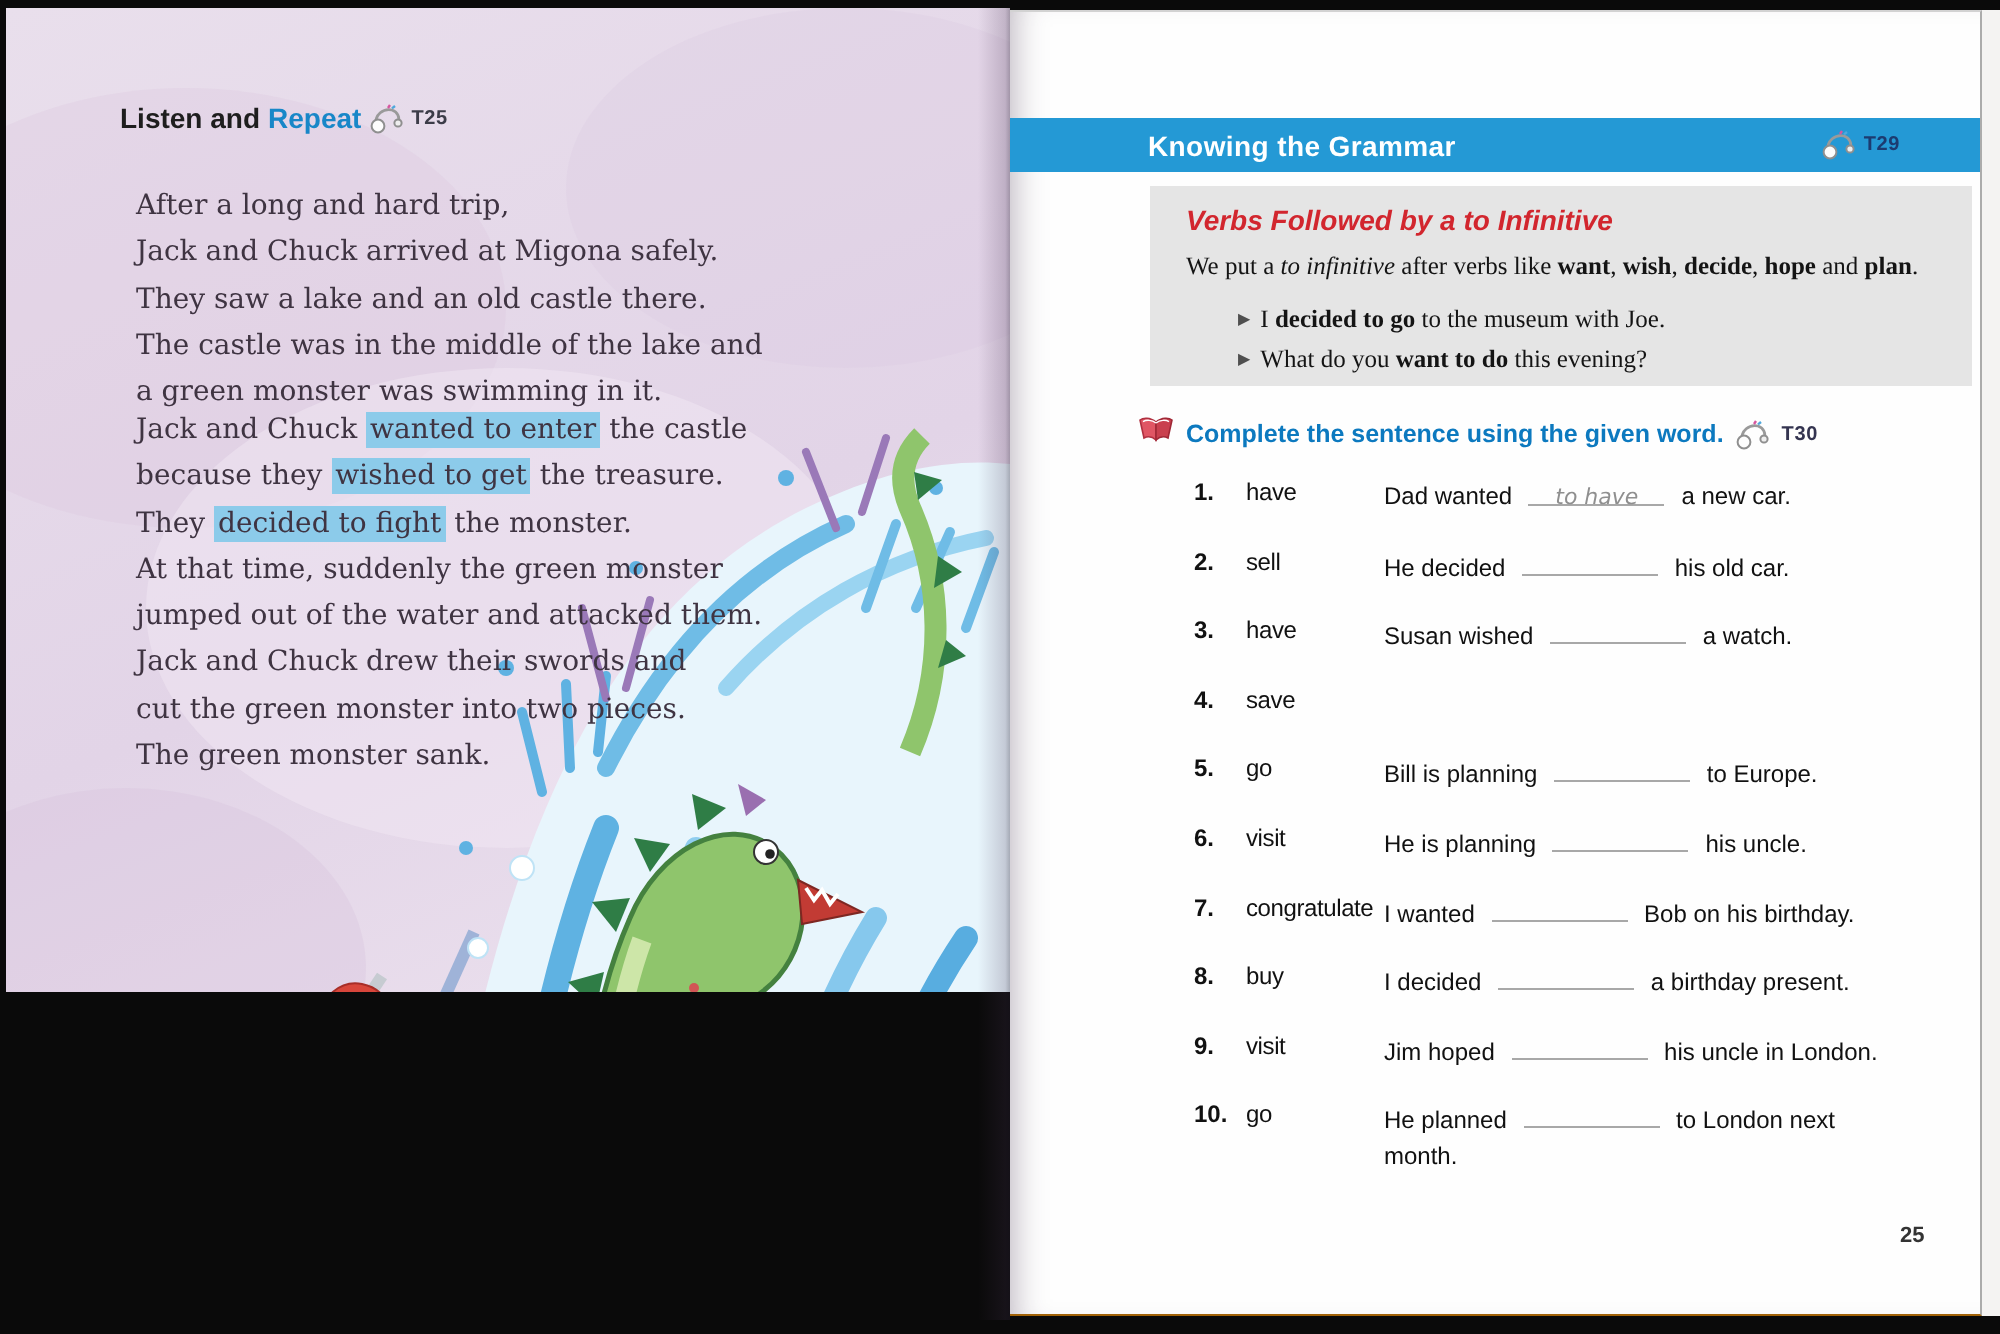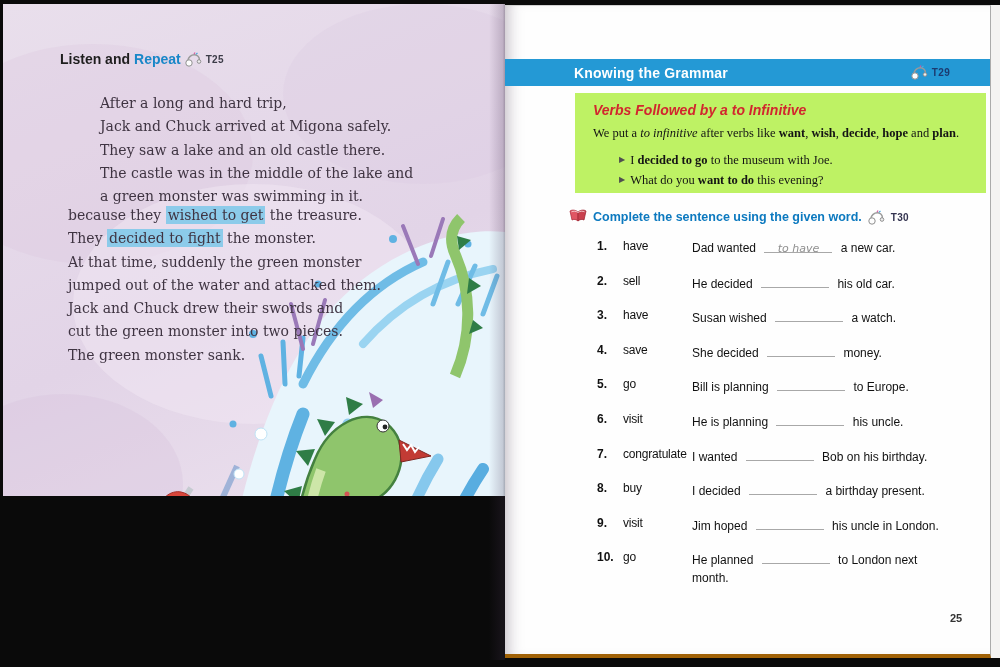--- a/index.html
+++ b/index.html
@@ -9,21 +9,21 @@
   }
   
   .left-page{position:absolute;left:3px;top:4px;width:502px;height:492px;overflow:hidden;background:#E6DBEA;}
   .illus{position:absolute;left:0;top:0;width:502px;height:656px;display:block;}
   .lr-head{position:absolute;left:57px;top:47px;display:flex;align-items:center;gap:4px;font-weight:bold;font-size:14px;}
   .lr-black{color:#1e1e1e;}
   .lr-blue{color:#1887C8;}
   .hp{display:inline-flex;align-items:center;}
   .track{font-size:10px;font-weight:bold;color:#3c3c48;letter-spacing:0.3px;}
   .story{position:absolute;left:65px;font-family:"DejaVu Serif",serif;font-size:14px;color:#3f3442;line-height:23.3px;white-space:nowrap;}
-  .p1{top:88px;margin-left:32px;}
+  .p1{top:88px;}
   .p2{top:200px;}
   .hl{background:#8CCBEA;padding:1px 2px;}
   .jp{position:absolute;left:59px;top:551px;display:flex;align-items:center;gap:3px;font-size:9px;color:#4a4a4a;white-space:nowrap;}
   .jp .track{font-size:8.5px;}
   .logo{position:absolute;left:297px;top:543px;background:rgba(214,214,214,0.82);border-radius:3px;padding:1px 8px 3px 8px;display:flex;align-items:baseline;gap:6px;white-space:nowrap;}
   .logo-lepton{font-size:13px;font-weight:bold;letter-spacing:0.5px;color:#2e2a28;}
   .logo-lepton span.orange{color:#F08300;}
   .logo-practice{font-size:17px;font-weight:bold;letter-spacing:0.5px;}
   .logo-practice span:nth-child(1){color:#A14FA8;}
   .logo-practice span:nth-child(2){color:#2FB6D9;}
@@ -33,27 +33,27 @@
   .logo-practice span:nth-child(6){color:#C8479F;}
   .logo-practice span:nth-child(7){color:#2FB6D9;}
   .logo-practice span:nth-child(8){color:#35B5D8;}
   .checkrow{position:absolute;left:42px;top:574px;width:402px;height:38px;background:rgba(202,202,202,0.8);display:flex;gap:4px;padding:3px;box-sizing:border-box;}
   .checkbox{flex:1;background:#fff;border:1px solid #b5b5b5;display:flex;align-items:center;justify-content:center;}
   .pnum{font-weight:bold;}
   .pnum-left{position:absolute;left:447px;top:588px;font-size:12px;color:#222;}
   
   .gutter{position:absolute;left:489px;top:4px;width:16px;height:656px;background:linear-gradient(to right,rgba(70,50,80,0) 0%,rgba(70,50,80,0.22) 85%,rgba(40,30,50,0.35) 100%);}
   
-  .right-page{position:absolute;left:505px;top:5px;width:486px;height:653px;background:#FEFEFE;border-right:1px solid #ababab;border-bottom:4px solid #a16207;border-top:1px solid #d2d2d2;box-sizing:border-box;box-shadow:inset 14px 0 16px -12px rgba(60,40,70,0.35);}
+  .right-page{position:absolute;left:505px;top:5px;width:486px;height:653px;background:#FEFEFE;border-right:1px solid #ababab;border-bottom:1px solid #a16207;border-top:1px solid #d2d2d2;box-sizing:border-box;box-shadow:inset 14px 0 16px -12px rgba(60,40,70,0.35);}
   .right-margin{position:absolute;left:991px;top:5px;width:9px;height:653px;background:#f4f3f2;}
   .grammar-bar{position:absolute;left:0;top:53px;width:485px;height:27px;background:#2499D5;display:flex;align-items:center;}
   .bar-title{color:#fff;font-weight:bold;font-size:14px;margin-left:69px;letter-spacing:0.2px;}
   .bar-right{margin-left:auto;margin-right:40px;display:flex;align-items:center;gap:4px;}
   .bar-track{color:#1C3B70;font-size:10px;}
-  .gbox{position:absolute;left:70px;top:87px;width:411px;height:100px;background:#bef264;box-sizing:border-box;padding:9px 16px 0 18px;}
+  .gbox{position:absolute;left:70px;top:87px;width:411px;height:100px;background:#e5e5e5;box-sizing:border-box;padding:9px 16px 0 18px;}
   .gbox-title{font-style:italic;font-weight:bold;font-size:14px;color:#D2262E;margin-bottom:8px;}
   .gbox-body{font-family:"Liberation Serif",serif;font-size:12.5px;color:#141414;margin-bottom:9px;}
   .gbox-body .b{font-weight:bold;}
   .gbox-body .i{font-style:italic;}
   .gex{font-family:"Liberation Serif",serif;font-size:12.5px;color:#141414;line-height:19px;margin-left:26px;}
   .gex .b{font-weight:bold;}
   .gex .marker{font-size:8px;color:#4f4f4f;vertical-align:1.5px;margin-right:5px;}
   .instr{position:absolute;left:64px;top:202px;display:flex;align-items:center;gap:6px;text-align:center;}
   .instr-text{color:#0C79BF;font-weight:bold;font-size:12.5px;}
   .instr .track{font-size:10px;color:#343450;}
@@ -208,20 +208,21 @@
   </div>
 
   <div class="story p1">
       <div>After a long and hard trip,</div>
       <div>Jack and Chuck arrived at Migona safely.</div>
       <div>They saw a lake and an old castle there.</div>
       <div>The castle was in the middle of the lake and</div>
       <div>a green monster was swimming in it.</div>
     </div>
   <div class="story p2">
+      <div><span>Jack and Chuck </span><span class="hl">wanted to enter</span><span> the castle</span></div>
       <div><span>because they </span><span class="hl">wished to get</span><span> the treasure.</span></div>
       <div><span>They </span><span class="hl">decided to fight</span><span> the monster.</span></div>
       <div><span>At that time, suddenly the green monster</span></div>
       <div><span>jumped out of the water and attacked them.</span></div>
       <div><span>Jack and Chuck drew their swords and</span></div>
       <div><span>cut the green monster into two pieces.</span></div>
       <div><span>The green monster sank.</span></div>
     </div>
 
   <div class="jp">
@@ -349,21 +350,20 @@
         <div class="ex-sent">He decided <span class="blank"></span> his old car.</div>
       </div>
       <div class="ex-row">
         <div class="ex-num">3.</div>
         <div class="ex-word">have</div>
         <div class="ex-sent">Susan wished <span class="blank"></span> a watch.</div>
       </div>
       <div class="ex-row">
         <div class="ex-num">4.</div>
         <div class="ex-word">save</div>
-        <div class="ex-sent">She decided <span class="blank"></span> money.</div>
       </div>
       <div class="ex-row">
         <div class="ex-num">5.</div>
         <div class="ex-word">go</div>
         <div class="ex-sent">Bill is planning <span class="blank"></span> to Europe.</div>
       </div>
       <div class="ex-row">
         <div class="ex-num">6.</div>
         <div class="ex-word">visit</div>
         <div class="ex-sent">He is planning <span class="blank"></span> his uncle.</div>

